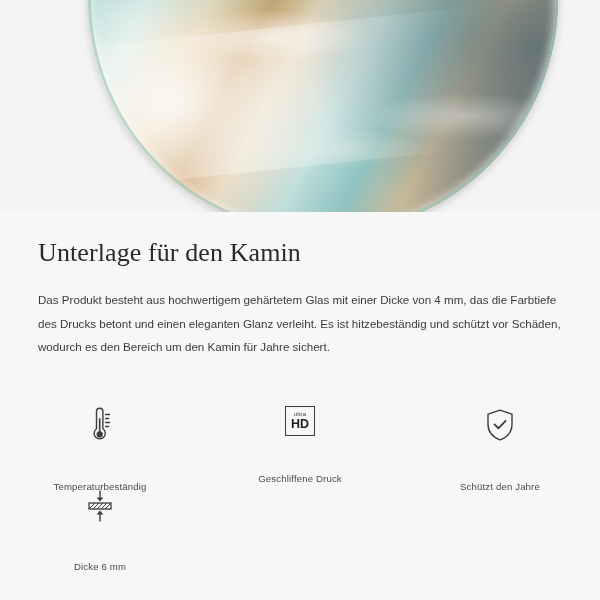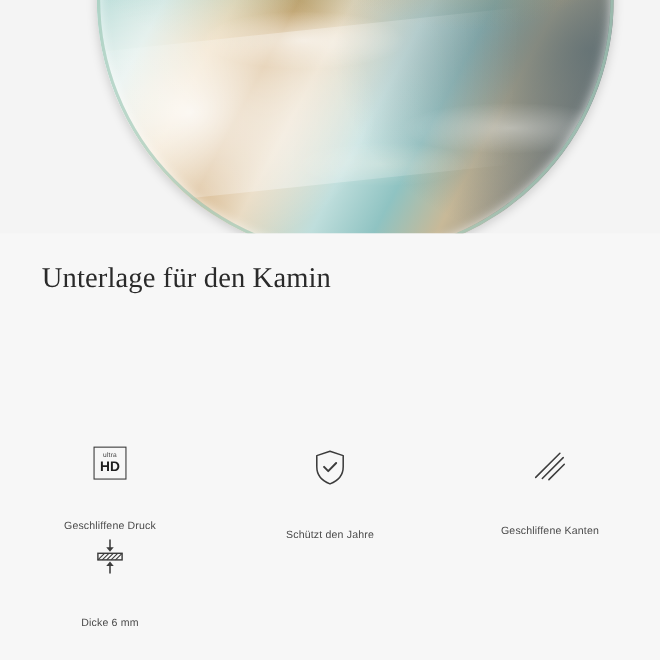--- a/index.html
+++ b/index.html
@@ -187,24 +187,36 @@
       <div class="gloss"></div>
       <div class="glass-edge"></div>
     </div>
 
   </div>
 
   <div class="content">
     <h1 class="headline">
       <span>Unterlage für den Kamin</span>
     </h1>
+    <p class="paragraph">Das Produkt besteht aus hochwertigem gehärtetem Glas mit einer Dicke von 4 mm, das die Farbtiefe des Drucks betont und einen eleganten Glanz verleiht. Es ist hitzebeständig und schützt vor Schäden, wodurch es den Bereich um den Kamin für Jahre sichert.</p>
   </div>
 
   <div class="features">
 
+    <div class="feature">
+      <div class="icon-wrap">
+        <svg width="34" height="38" viewBox="0 0 34 38" aria-hidden="true">
+          <path class="st" d="M13.5 5.5a3.2 3.2 0 0 1 6.4 0v17.2a5.6 5.6 0 1 1-6.4 0z"></path>
+          <circle class="stf" cx="16.7" cy="28.4" r="3.1"></circle>
+          <rect class="stf" x="15.9" y="12" width="1.6" height="15" rx="0.8"></rect>
+          <path class="st" d="M22.6 8.5h4M22.6 12.5h3M22.6 16.5h4M22.6 20.5h3"></path>
+        </svg>
+      </div>
+      <div class="caption">Temperaturbeständig</div>
+    </div>
 
     <div class="feature">
       <div class="icon-wrap">
         <div class="hd-badge">
           <span class="ultra">ultra</span>
           <span class="hd">HD</span>
         </div>
       </div>
       <div class="caption">Geschliffene Druck</div>
     </div>
@@ -213,30 +225,20 @@
       <div class="icon-wrap">
         <svg width="34" height="38" viewBox="0 0 34 38" aria-hidden="true">
           <path class="st" d="M17 4.2 29 8.2v10.1c0 7.4-5 12.9-12 15.6-7-2.7-12-8.2-12-15.6V8.2z"></path>
           <path class="st" style="stroke-width:1.8" d="M11.6 18.4l3.8 3.9 7.2-7.4"></path>
         </svg>
       </div>
       <div class="caption">Schützt den Jahre</div>
     </div>
 
 
-    <div class="feature">
-      <div class="icon-wrap">
-        <svg width="34" height="34" viewBox="0 0 34 34" aria-hidden="true">
-          <path class="st" d="M4 28 26 6"></path>
-          <path class="st" d="M10 29 29 10"></path>
-          <path class="st" d="M16 30 30 16"></path>
-        </svg>
-      </div>
-      <div class="caption">Geschliffene Kanten</div>
-    </div>
 
     <div class="feature">
       <div class="icon-wrap">
         <svg width="34" height="36" viewBox="0 0 34 36" aria-hidden="true">
           <path class="st" d="M17 3v7.5"></path>
           <path class="stf" d="M17 13.5l-3.4-4h6.8z"></path>
           <g>
             <rect x="6" y="15" width="22" height="6" fill="none" stroke="#3c3c3c" stroke-width="1.3"></rect>
             <path d="M6 21 12 15M10 21 16 15M14 21 20 15M18 21 24 15M22 21 28 15" stroke="#3c3c3c" stroke-width="1"></path>
           </g>

